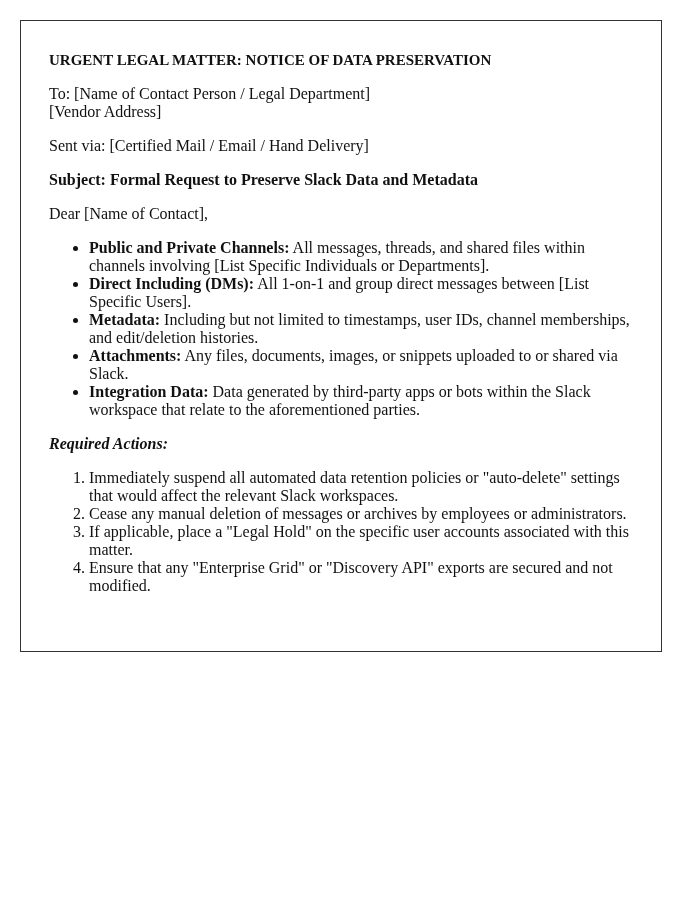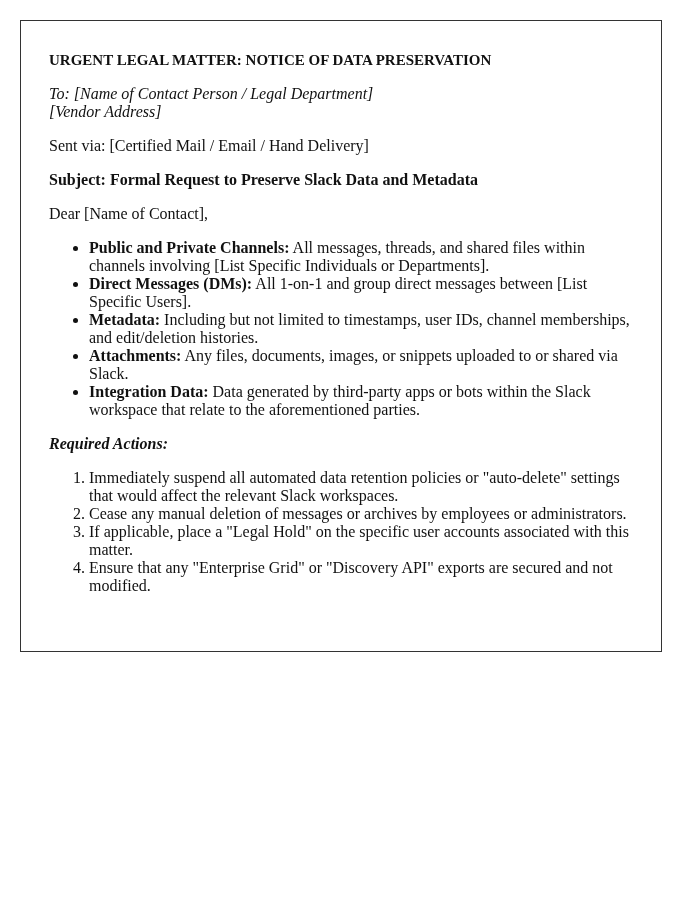--- a/index.html
+++ b/index.html
@@ -37,21 +37,20 @@
       font-size: 15px;
       font-weight: bold;
       margin: 12px 0 16px 0;
       line-height: 18px;
     }
     p {
       margin: 0 0 16px 0;
     }
     .block-lines span {
       display: block;
-      font-style: italic;
     }
     .subject {
       font-weight: bold;
     }
     ul, ol {
       margin: 0 0 16px 0;
       padding-left: 40px;
     }
     ul { list-style-type: disc; }
     ol { list-style-type: decimal; }
@@ -80,21 +79,21 @@
     <p>Sent via: [Certified Mail / Email / Hand Delivery]</p>
 
     <p class="subject">Subject: Formal Request to Preserve Slack Data and Metadata</p>
 
     <p>Dear [Name of Contact],</p>
 
 
 
     <ul>
       <li><b>Public and Private Channels:</b><span> All messages, threads, and shared files within channels involving [List Specific Individuals or Departments].</span></li>
-      <li><b>Direct Messages (DMs):</b><span> All 1-on-1 and group direct messages between [List Specific Users].</span></li>
+      <li><b>Direct Including (DMs):</b><span> All 1-on-1 and group direct messages between [List Specific Users].</span></li>
       <li><b>Metadata:</b><span> Including but not limited to timestamps, user IDs, channel memberships, and edit/deletion histories.</span></li>
       <li><b>Attachments:</b><span> Any files, documents, images, or snippets uploaded to or shared via Slack.</span></li>
       <li><b>Integration Data:</b><span> Data generated by third-party apps or bots within the Slack workspace that relate to the aforementioned parties.</span></li>
     </ul>
 
     <p class="section-heading">Required Actions:</p>
 
     <ol>
       <li>Immediately suspend all automated data retention policies or "auto-delete" settings that would affect the relevant Slack workspaces.</li>
       <li>Cease any manual deletion of messages or archives by employees or administrators.</li>

